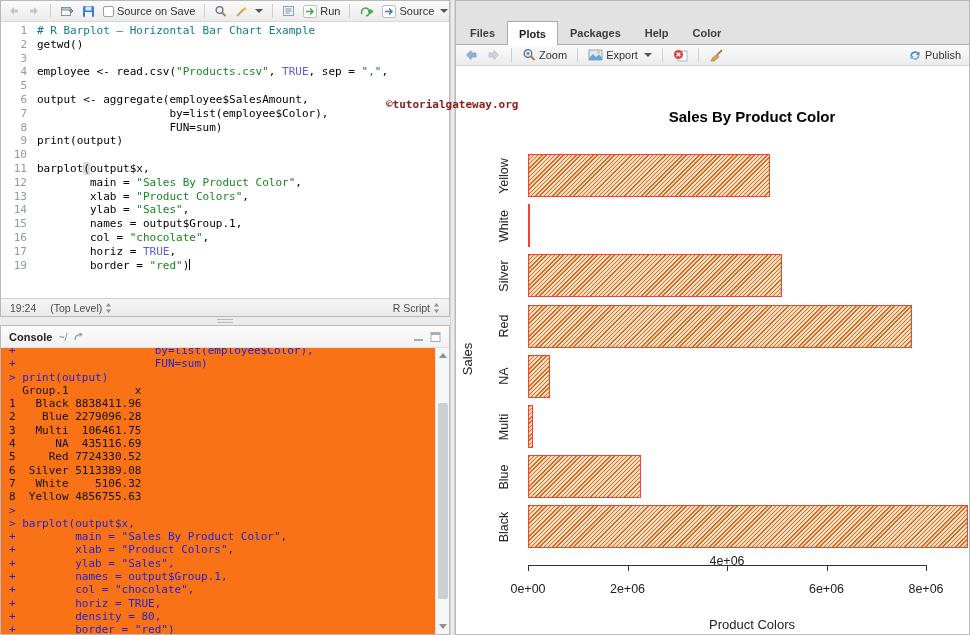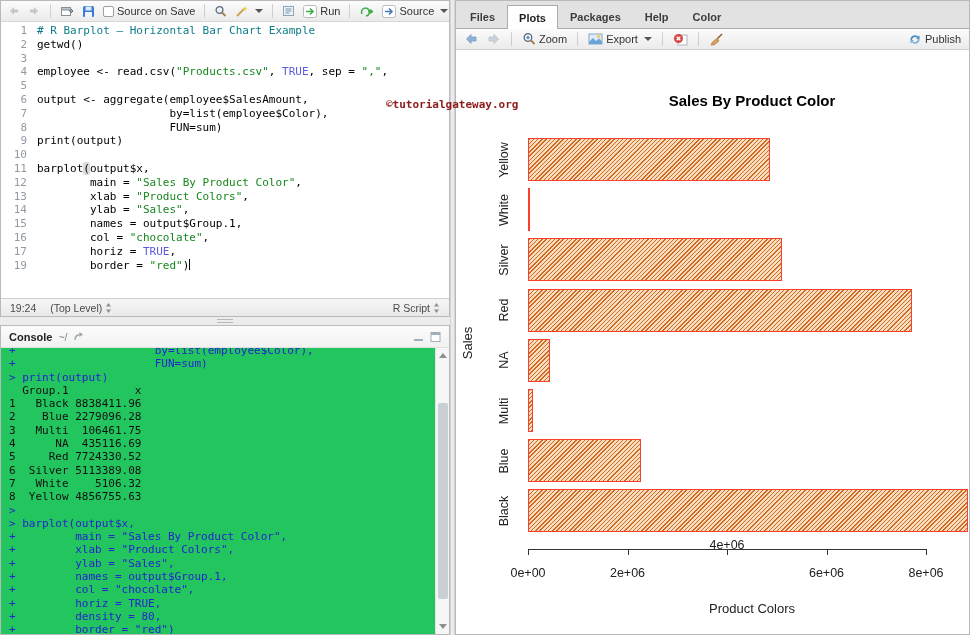--- a/index.html
+++ b/index.html
@@ -37,37 +37,37 @@
   .statusbar .right{margin-left:auto}
 
   .h-splitter{position:absolute;left:0;top:317px;width:450px;height:8px;background:#ececec;display:flex;align-items:center;justify-content:center}
   .h-splitter .grip{width:16px;height:4px;border-top:1px solid #b9b9b9;border-bottom:1px solid #b9b9b9}
 
   .console-pane{position:absolute;left:0;top:325px;width:450px;height:310px;display:flex;flex-direction:column}
   .console-header{height:22px;flex:none;background:linear-gradient(#fcfcfc,#f1f1f1);border-bottom:1px solid #e0e0e0;display:flex;align-items:center;padding:0 8px;gap:6px;font-size:11px}
   .console-title{font-weight:bold;color:#222}
   .console-path{color:#7b8a94;font-size:10.5px}
   .console-header .winicons{margin-left:auto;display:flex;gap:6px;align-items:center}
-  .console-body{flex:1;position:relative;overflow:hidden;background:#22c55e}
+  .console-body{flex:1;position:relative;overflow:hidden;background:#f97316}
   .console-lines{position:absolute;left:8px;top:-4px;right:16px;font-family:"DejaVu Sans Mono",monospace;font-size:11px;line-height:13.3px;white-space:pre}
   .con-in{color:#2424d0}
   .con-out{color:#111}
 
   .v-scrollbar{position:absolute;right:0;top:0;bottom:0;width:14px;background:#f6f6f6;border-left:1px solid #e3e3e3}
   .sb-arrow{position:absolute;left:3px;width:8px;height:6px}
   .sb-up{top:4px;border-left:4px solid transparent;border-right:4px solid transparent;border-bottom:5px solid #8a9096;width:0}
   .sb-down{bottom:4px;border-left:4px solid transparent;border-right:4px solid transparent;border-top:5px solid #8a9096;width:0}
   .sb-thumb{position:absolute;left:2px;width:10px;top:55px;height:196px;background:#cacfd4;border-radius:2px}
 
   
   .v-splitter{position:absolute;left:450px;top:0;width:5px;height:635px;background:#e9ebed;border-left:1px solid #d4d4d4;border-right:1px solid #d4d4d4}
 
   
   .right-pane{position:absolute;left:455px;top:0;width:515px;height:635px;display:flex;flex-direction:column}
-  .tabbar{height:28px;flex:none;background:#e2e2e2;border-bottom:1px solid #ababab;display:flex;align-items:flex-end;padding:0 0 0 2px}
+  .tabbar{height:44px;flex:none;background:#e2e2e2;border-bottom:1px solid #ababab;display:flex;align-items:flex-end;padding:0 0 0 2px}
   .tab{height:24px;display:flex;align-items:center;padding:0 11px;font-size:11px;font-weight:bold;color:#3c3c3c;border:1px solid transparent;border-bottom:none;cursor:default}
   .tab.active{background:#fff;border-color:#ababab;position:relative;top:1px;color:#1d1d1d}
   .plots-toolbar{height:21px;flex:none;background:linear-gradient(#fbfbfb,#ebebeb);border-bottom:1px solid #d2d2d2;display:flex;align-items:center;padding:0 6px;gap:5px;font-size:11px;color:#333;white-space:nowrap}
   .plots-toolbar .spacer{flex:1}
   .plot-area{flex:1;background:#fff;position:relative;overflow:hidden}
 
   
   .chart-title{position:absolute;left:296px;top:42px;transform:translateX(-50%);font-size:15px;font-weight:bold;color:#000;white-space:nowrap}
   .chart-xlab{position:absolute;left:296px;top:551px;transform:translateX(-50%);font-size:13px;color:#222;white-space:nowrap}
   .chart-ylab{position:absolute;left:11px;top:293px;transform:translate(-50%,-50%) rotate(-90deg);font-size:13px;color:#222;white-space:nowrap}

